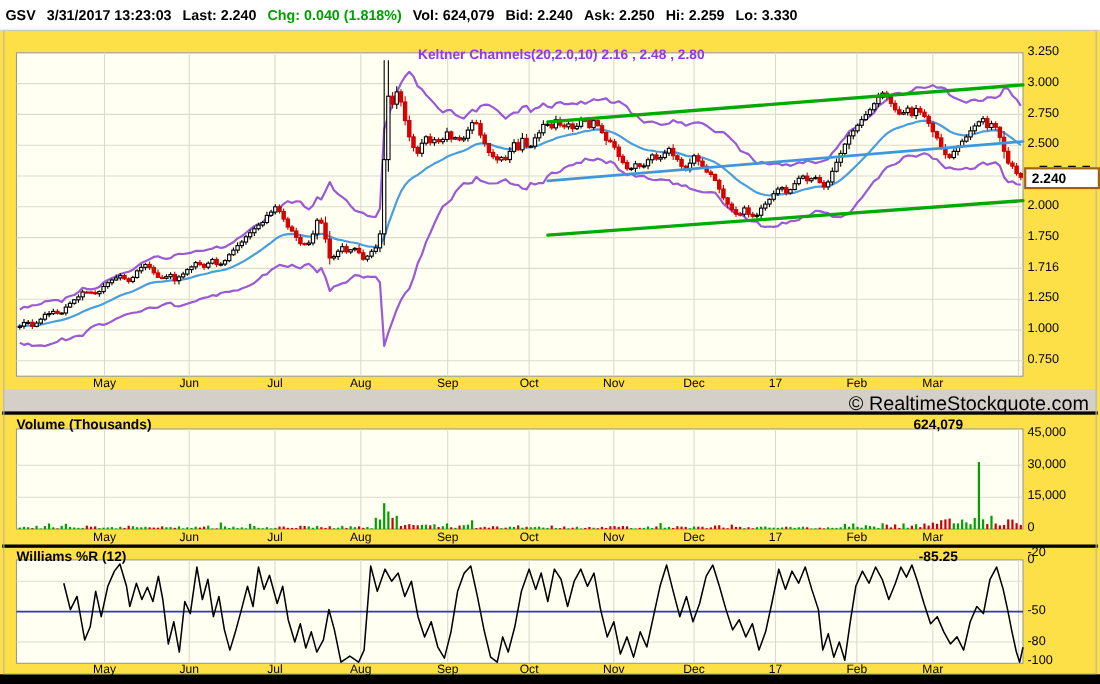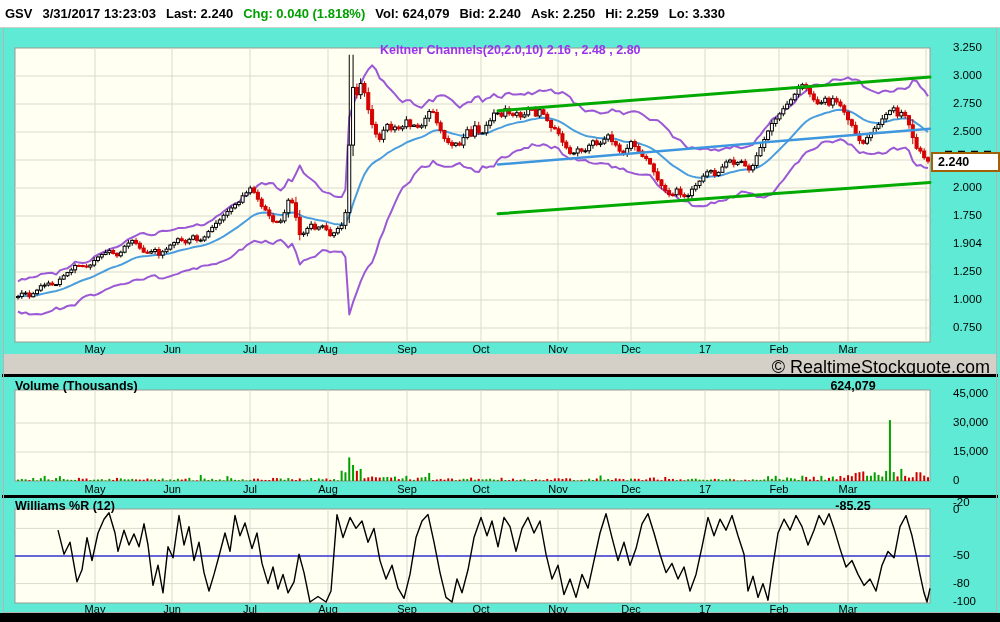--- a/index.html
+++ b/index.html
@@ -1,26 +1,26 @@
 <!DOCTYPE html>
 <html><head>
 <meta charset="utf-8">
 <style>
   html,body{margin:0;padding:0;background:#fff;}
-  #stage{position:relative;width:1000px;height:622px;background:#5eead4;overflow:hidden;
+  #stage{position:relative;width:1000px;height:622px;background:#fde047;overflow:hidden;
          font-family:"Liberation Sans","DejaVu Sans",sans-serif;}
   #chart-canvas{position:absolute;left:0;top:0;}
   .abs{position:absolute;white-space:nowrap;}
   #quote-bar{position:absolute;left:0;top:0;width:1000px;height:27px;display:flex;
              align-items:center;padding-left:5px;gap:10px;font-size:13px;font-weight:bold;color:#000;background:#fff;}
   #quote-bar .seg{white-space:nowrap;}
   .chg-green{color:#00a000;}
   .panel-title{font-size:12.5px;font-weight:bold;color:#000;}
   .indicator{font-size:12.5px;font-weight:bold;}
-  .ytick{font-size:11.5px;color:#000;margin-left:19px;}
+  .ytick{font-size:11.5px;color:#000;}
   .xtick{font-size:11px;color:#000;width:44px;text-align:center;}
   .cur-val{font-size:12.5px;font-weight:bold;color:#000;width:150px;text-align:center;}
   #last-price-box{left:931px;top:152px;width:60px;height:16px;background:#fff;border:2px solid #a16207;
                   font-size:12.5px;font-weight:bold;line-height:16px;padding-left:5px;z-index:5;}
   #copyright{top:357px;right:10px;font-size:18px;font-weight:normal;color:#000;text-decoration:none;margin-left:28px;}
 </style>
 </head>
 <body>
 
 <div id="stage">
@@ -874,21 +874,21 @@
       <span class="abs xtick" style="left: 683px; top: 603px;">17</span>
       <span class="abs xtick" style="left: 757px; top: 603px;">Feb</span>
       <span class="abs xtick" style="left: 826px; top: 603px;">Mar</span>
       <span class="abs ytick" style="left: 934px; top: 41px;">3.250</span>
       <span class="abs ytick" style="left: 934px; top: 69px;">3.000</span>
       <span class="abs ytick" style="left: 934px; top: 97px;">2.750</span>
       <span class="abs ytick" style="left: 934px; top: 125px;">2.500</span>
       <span class="abs ytick" style="left: 934px; top: 153px;">2.250</span>
       <span class="abs ytick" style="left: 934px; top: 181px;">2.000</span>
       <span class="abs ytick" style="left: 934px; top: 209px;">1.750</span>
-      <span class="abs ytick" style="left: 934px; top: 237px;">1.904</span>
+      <span class="abs ytick" style="left: 934px; top: 237px;">1.716</span>
       <span class="abs ytick" style="left: 934px; top: 265px;">1.250</span>
       <span class="abs ytick" style="left: 934px; top: 293px;">1.000</span>
       <span class="abs ytick" style="left: 934px; top: 321px;">0.750</span>
       <span class="abs ytick" style="left: 934px; top: 387px;">45,000</span>
       <span class="abs ytick" style="left: 934px; top: 416px;">30,000</span>
       <span class="abs ytick" style="left: 934px; top: 445px;">15,000</span>
       <span class="abs ytick" style="left: 934px; top: 474px;">0</span>
       <span class="abs ytick" style="left: 934px; top: 503px;">0</span>
       <span class="abs ytick" style="left: 934px; top: 496px;">-20</span>
       <span class="abs ytick" style="left: 934px; top: 549px;">-50</span>

